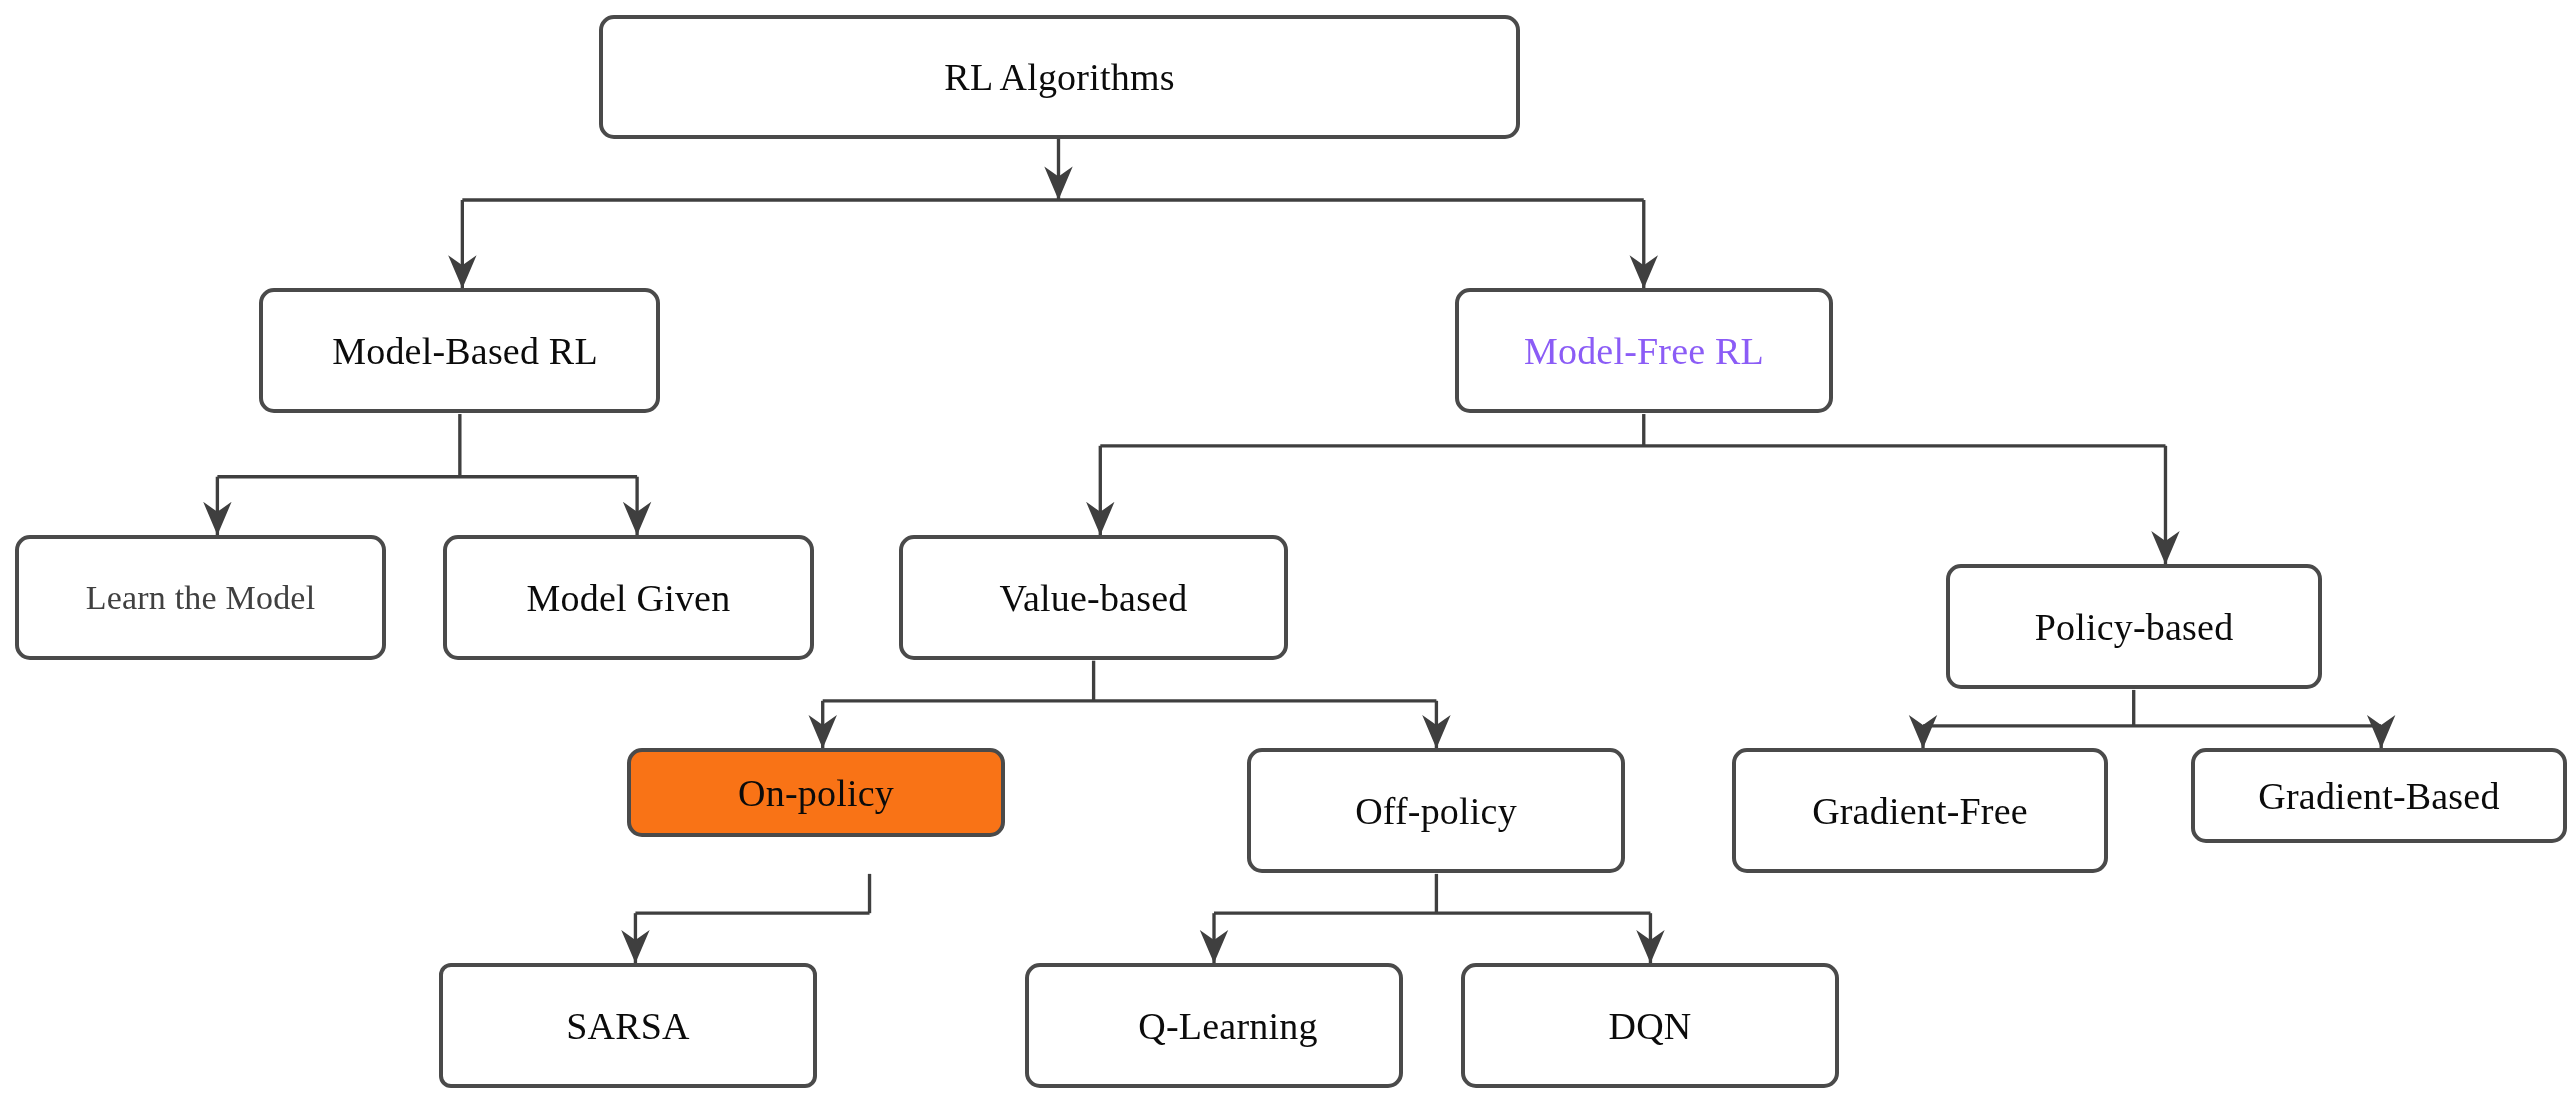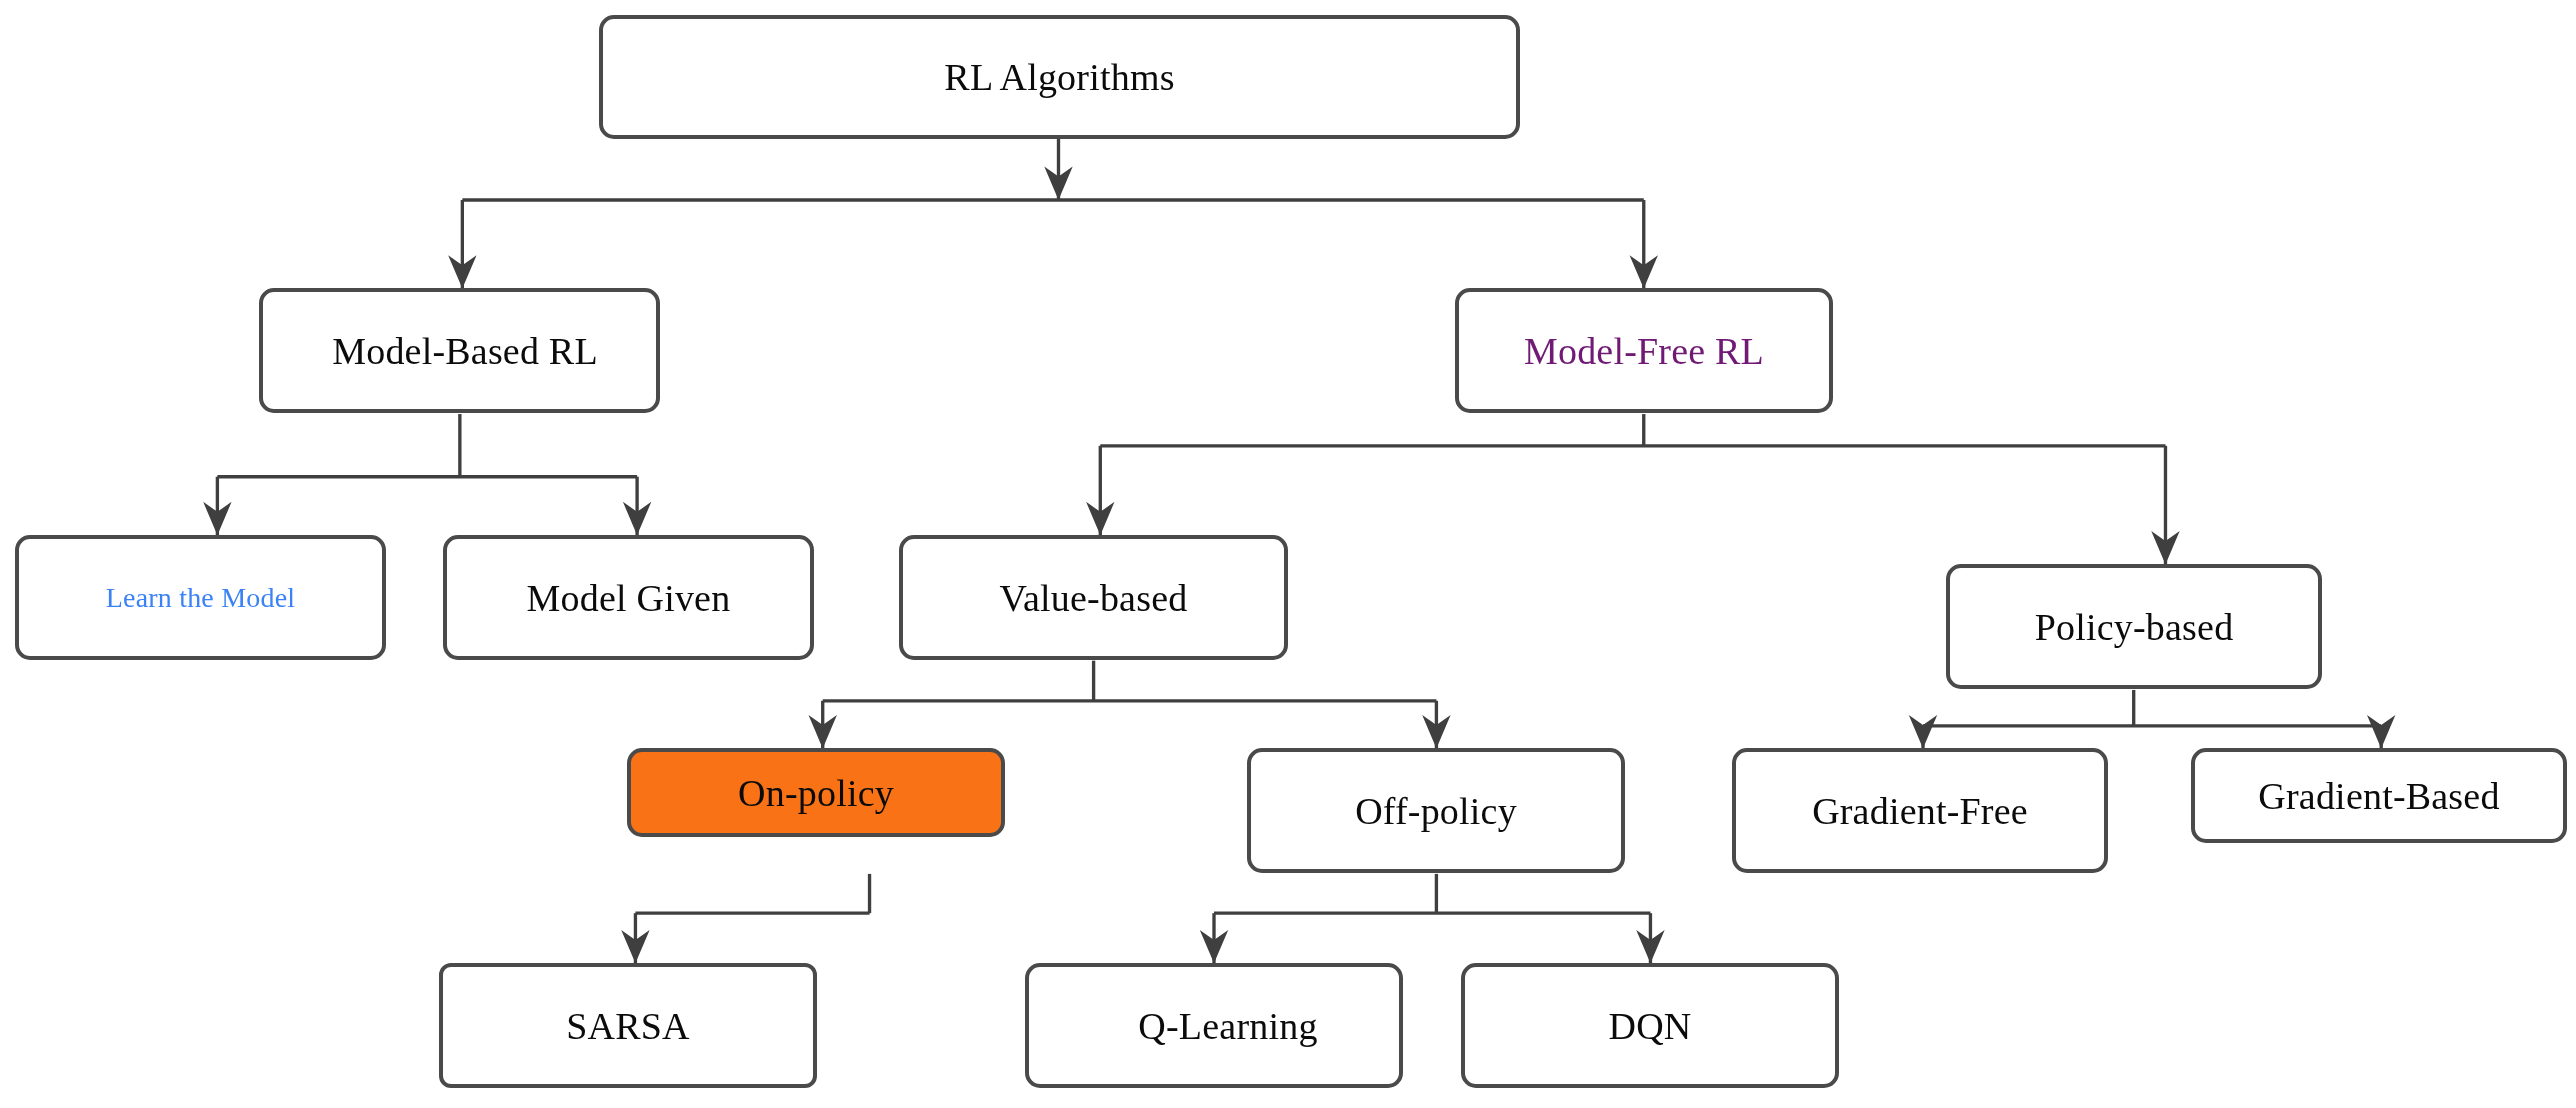--- a/index.html
+++ b/index.html
@@ -91,24 +91,24 @@
       <line x1="1974" y1="1092" x2="1974" y2="1152" stroke="#3f3f3f" stroke-width="4" stroke-linecap="butt"></line>
       <path d="M 1974 1152 L 1957 1112 L 1974 1124 L 1991 1112 Z" fill="#3f3f3f"></path>
     </svg>
 <div class="node" style="left: 599px; top: 15px; width: 921px; height: 124px; border-color: rgb(74, 74, 74); background: rgb(255, 255, 255); border-width: 4.2px; border-radius: 15px;">
       <span class="node-label" style="color: rgb(11, 11, 11); font-size: 38px;">RL Algorithms</span>
     </div>
     <div class="node" style="left: 259px; top: 288px; width: 401px; height: 125px; border-color: rgb(74, 74, 74); background: rgb(255, 255, 255); border-width: 4.2px; border-radius: 15px; padding-left: 11px;">
       <span class="node-label" style="color: rgb(11, 11, 11); font-size: 38px;">Model-Based RL</span>
     </div>
     <div class="node" style="left: 1455px; top: 288px; width: 378px; height: 125px; border-color: rgb(74, 74, 74); background: rgb(255, 255, 255); border-width: 4.2px; border-radius: 15px;">
-      <span class="node-label" style="color: #701a75; font-size: 38px;">Model-Free RL</span>
+      <span class="node-label" style="color: #8b5cf6; font-size: 38px;">Model-Free RL</span>
     </div>
     <div class="node" style="left: 15px; top: 535px; width: 371px; height: 125px; border-color: rgb(74, 74, 74); background: rgb(255, 255, 255); border-width: 4.2px; border-radius: 15px;">
-      <span class="node-label" style="color: #3b82f6; font-size: 28px;">Learn the Model</span>
+      <span class="node-label" style="color: #404040; font-size: 34px;">Learn the Model</span>
     </div>
     <div class="node" style="left: 443px; top: 535px; width: 371px; height: 125px; border-color: rgb(74, 74, 74); background: rgb(255, 255, 255); border-width: 4.2px; border-radius: 15px;">
       <span class="node-label" style="color: rgb(11, 11, 11); font-size: 38px;">Model Given</span>
     </div>
     <div class="node" style="left: 899px; top: 535px; width: 389px; height: 125px; border-color: rgb(74, 74, 74); background: rgb(255, 255, 255); border-width: 4.2px; border-radius: 15px;">
       <span class="node-label" style="color: rgb(11, 11, 11); font-size: 38px;">Value-based</span>
     </div>
     <div class="node" style="left: 1946px; top: 564px; width: 376px; height: 125px; border-color: rgb(74, 74, 74); background: rgb(255, 255, 255); border-width: 4.2px; border-radius: 15px;">
       <span class="node-label" style="color: rgb(11, 11, 11); font-size: 38px;">Policy-based</span>
     </div>

